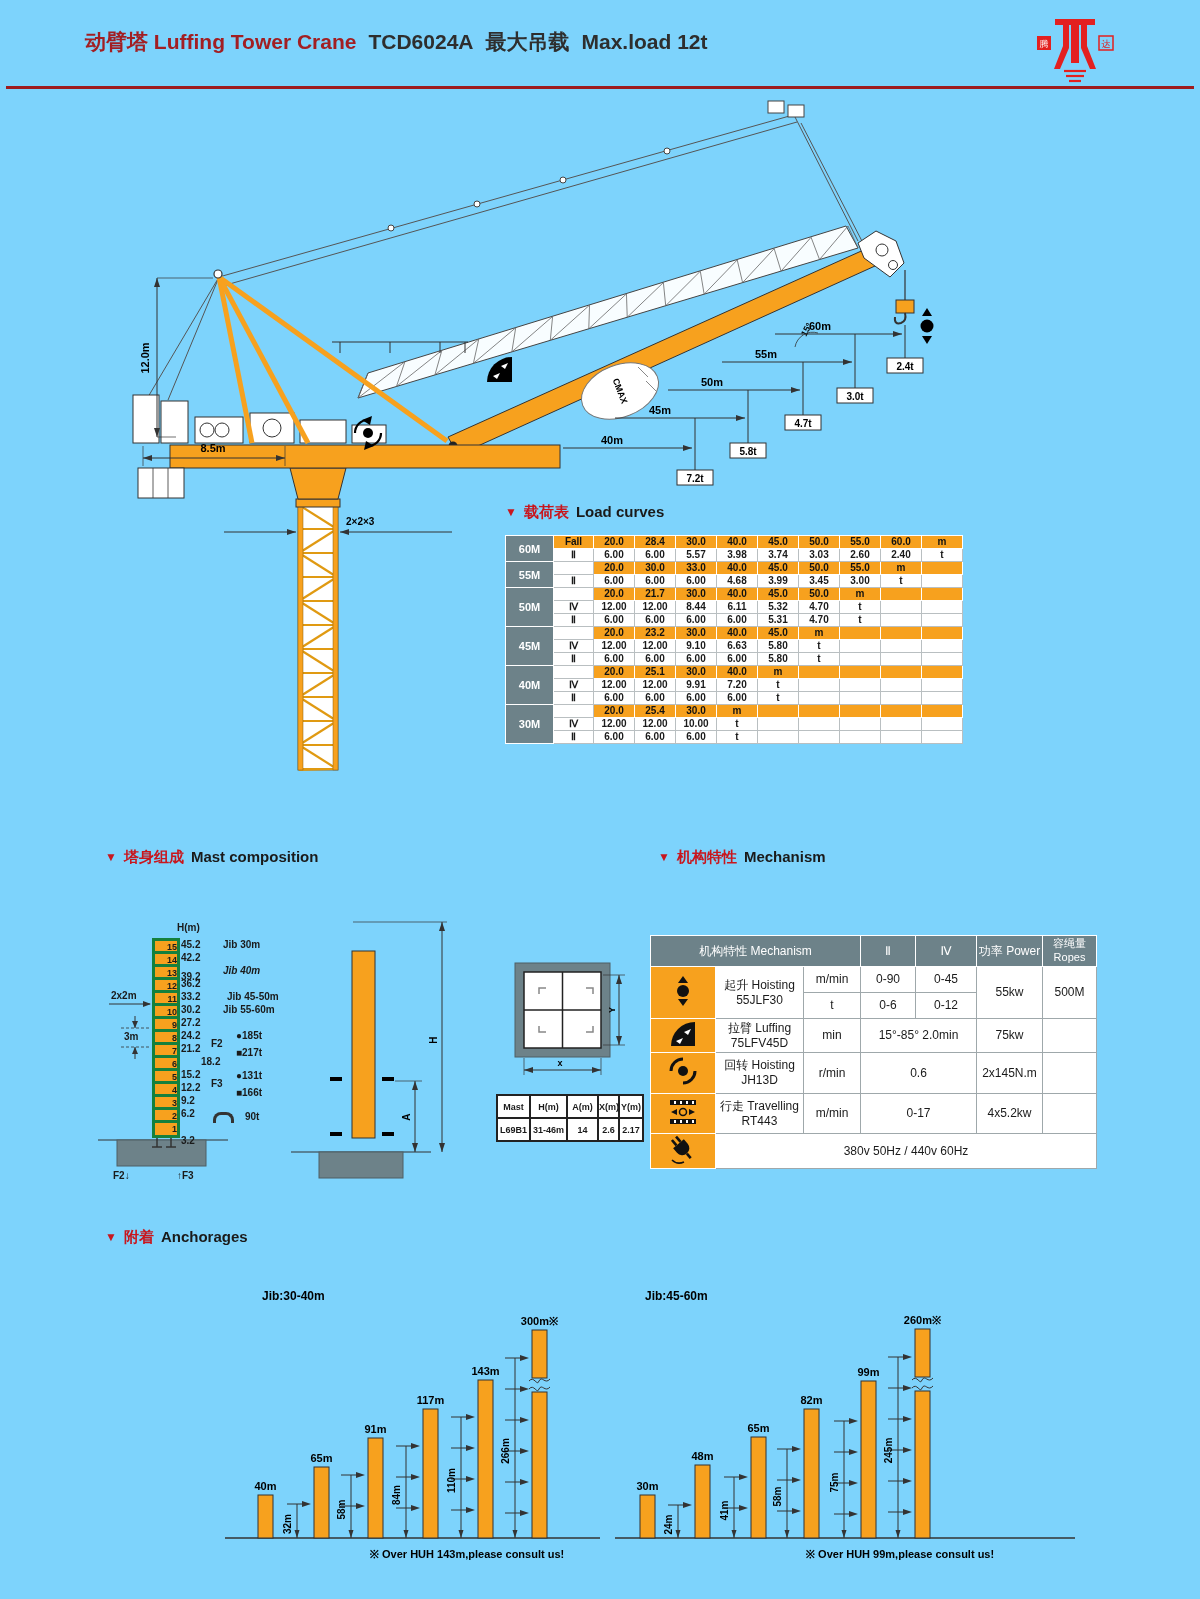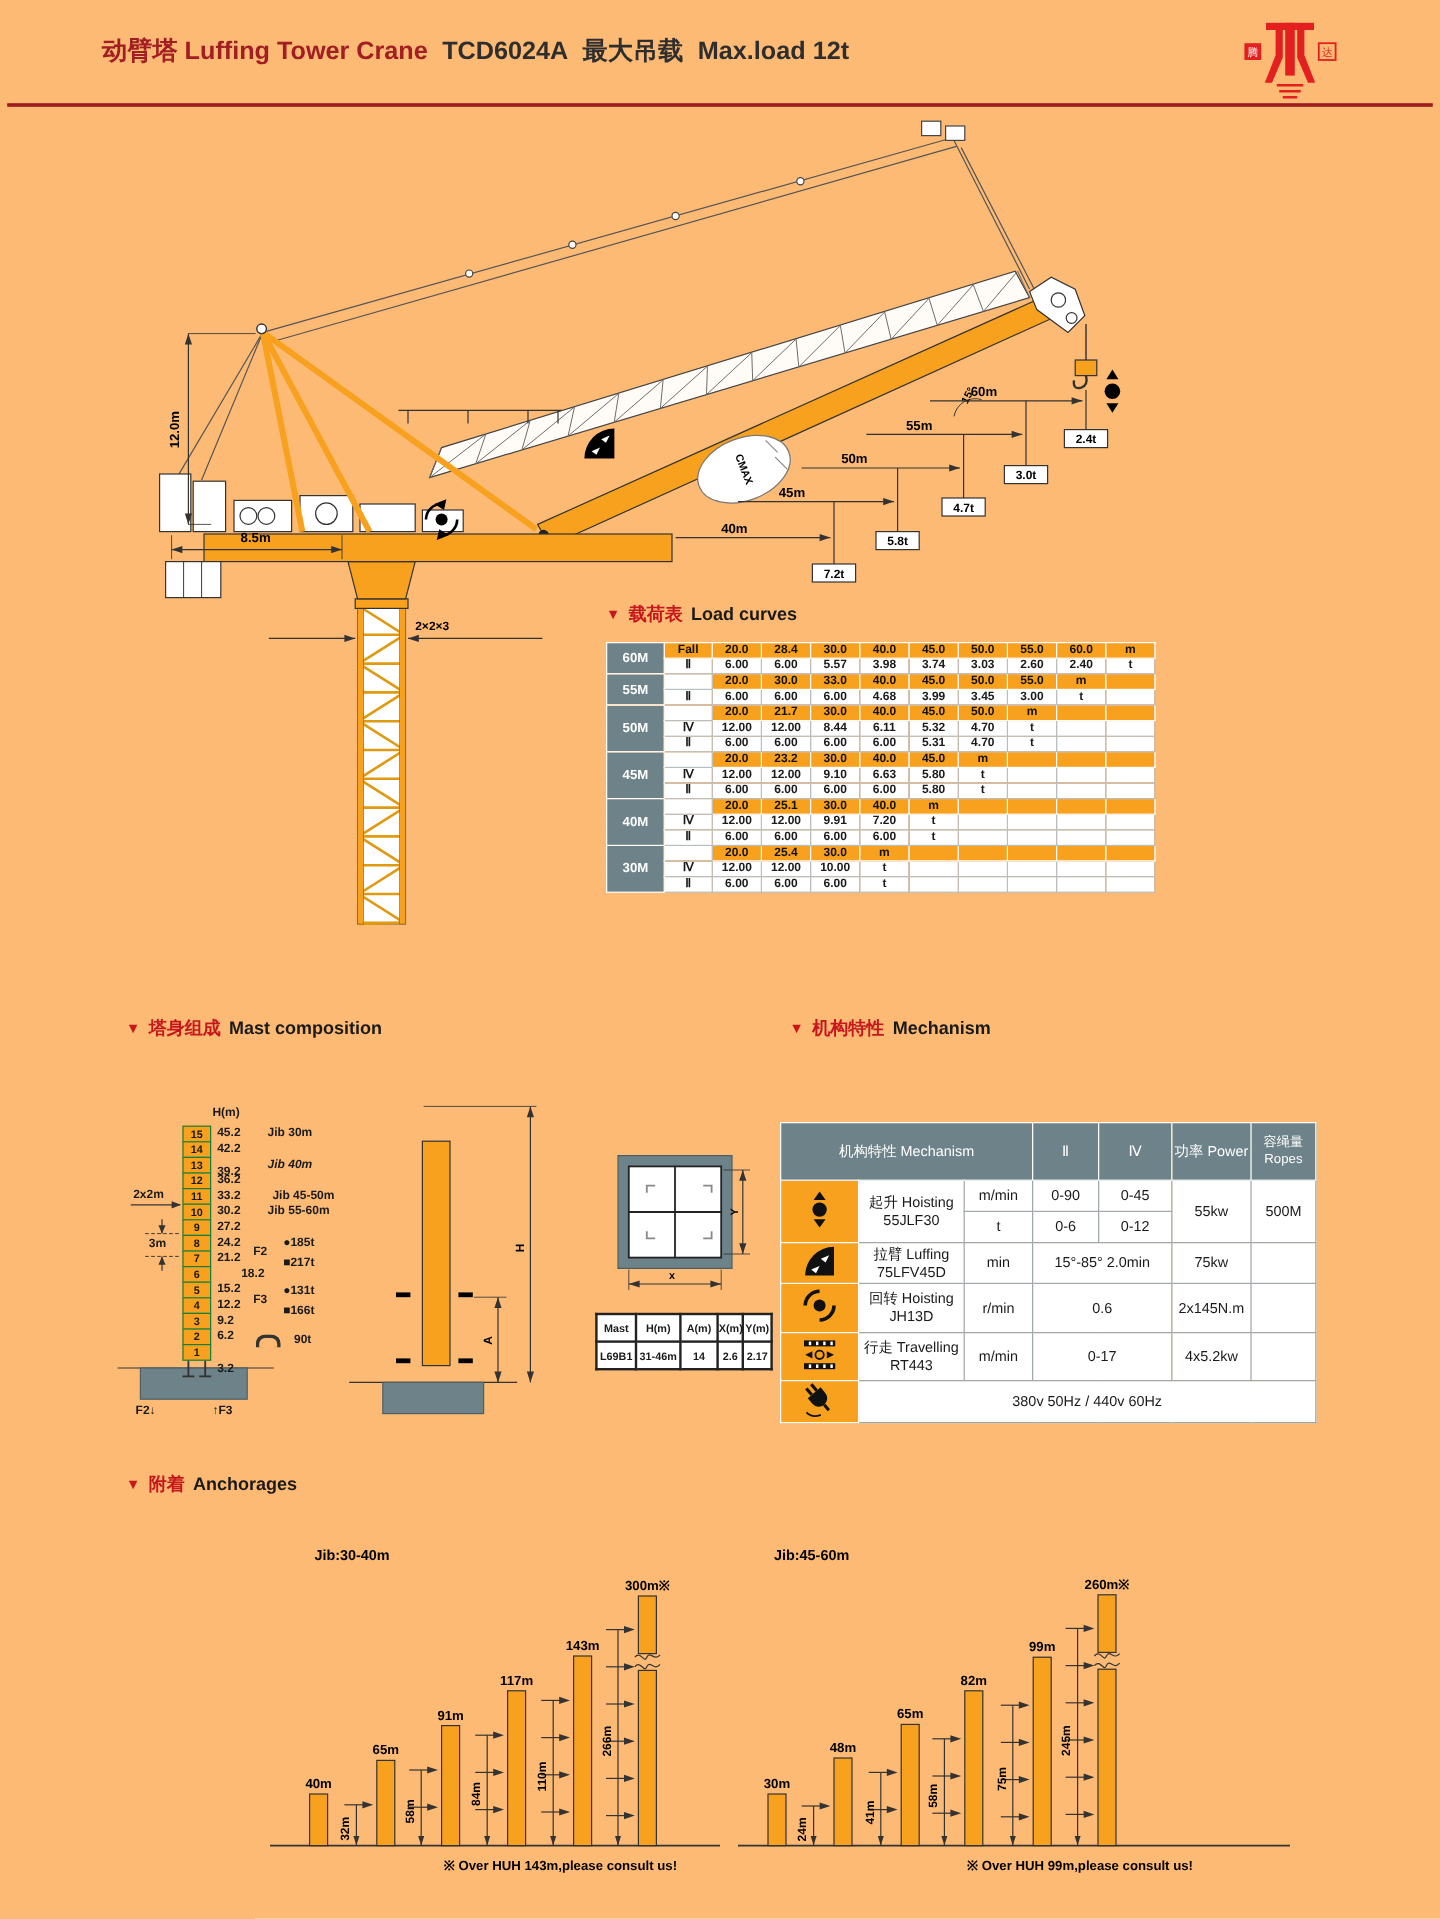--- a/index.html
+++ b/index.html
@@ -1,16 +1,16 @@
 <!DOCTYPE html>
 <html><head>
 <meta charset="utf-8">
 <style>
   html,body{margin:0;padding:0;background:#fff}
-  .page{position:relative;width:1200px;height:1599px;background:#fdba74;overflow:hidden;
+  .page{position:relative;width:1200px;height:1599px;background:#7dd3fc;overflow:hidden;
         font-family:"Liberation Sans",sans-serif;color:#1a1a1a}
   .abs{position:absolute}
   .hdr{position:absolute;left:85px;top:28px;font-size:21px;font-weight:bold;white-space:nowrap}
   .hdr .red{color:#A21E22}
   .hdr .blk{color:#2e2e2e;margin-left:12px}
   .redrule{position:absolute;left:6px;right:6px;top:86px;height:3px;background:#9E1B1E}
   .sec-title{position:absolute;font-size:15px;font-weight:bold;white-space:nowrap}
   .sec-title .tri{color:#C8161D;font-size:12px;margin-right:7px;vertical-align:1px}
   .sec-title .cn{color:#C8161D}
   .sec-title .en{color:#1a1a1a;margin-left:7px}
@@ -21,33 +21,33 @@
   .load-table td{border:1px solid #b9bfc1;font-size:10px;text-align:center;height:12px;
                  line-height:12px;padding:0;overflow:hidden;white-space:nowrap}
   .load-table td.lt-group{background:#6d8289;color:#fff;font-size:11px;border-color:#fff}
   .load-table td.lt-orange{background:#F7A11E;border-color:#fff;color:#111}
   .load-table td.lt-white{background:#fff}
   
   .mech-table{position:absolute;left:650px;top:935px;border-collapse:collapse;table-layout:fixed;width:446px}
   .mech-table td{border:1px solid #9fa8ab;font-size:12px;text-align:center;padding:0;background:#fff;line-height:1.25}
   .mech-table td.mech-head{background:#6d8289;color:#fff;border-color:#fff}
   .mech-table td.mech-icon{background:#F7A11E;border-color:#fff}
-  .mech-table tr.r-head{height:48px}
+  .mech-table tr.r-head{height:31px}
   .mech-table tr.r-sub{height:26px}
   .mech-table tr.r-luff{height:34px}
   .mech-table tr.r-slew{height:41px}
   .mech-table tr.r-trav{height:40px}
   .mech-table tr.r-pow{height:34px}
   .roman{font-family:"Liberation Serif",serif;font-size:13px}
   
   .mast-table{position:absolute;left:496px;top:1094px;border-collapse:collapse;table-layout:fixed;width:146px}
   .mast-table td{border:2px solid #222;font-size:9px;font-weight:bold;text-align:center;height:21px;padding:0;background:#fff}
   
-  .sec-box{position:absolute;width:22px;height:12px;background:#F7A11E;border:1px solid #15803d;
-           font-size:9px;font-weight:bold;text-align:center;line-height:12px}
+  .sec-box{position:absolute;width:22px;height:12px;background:#F7A11E;border:3px solid #15803d;
+           font-size:9px;font-weight:bold;text-align:right;line-height:12px}
   .sec-h{position:absolute;font-size:10px;font-weight:bold;white-space:nowrap}
   .sec-note{position:absolute;font-size:10px;font-weight:bold;white-space:nowrap}
   .lab{position:absolute;font-size:10px;font-weight:bold;white-space:nowrap}
   .clamp{position:absolute;width:15px;height:8px;border:3px solid #333;border-bottom:none;
          border-radius:8px 8px 0 0}
 </style>
 </head>
 <body>
 
 <div class="page">

